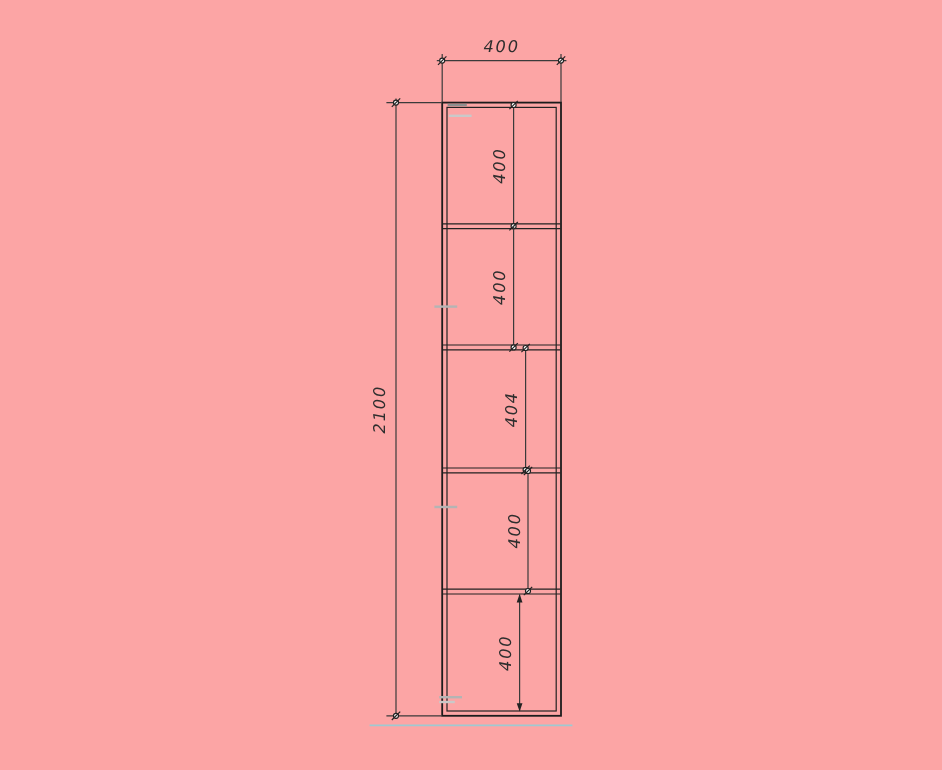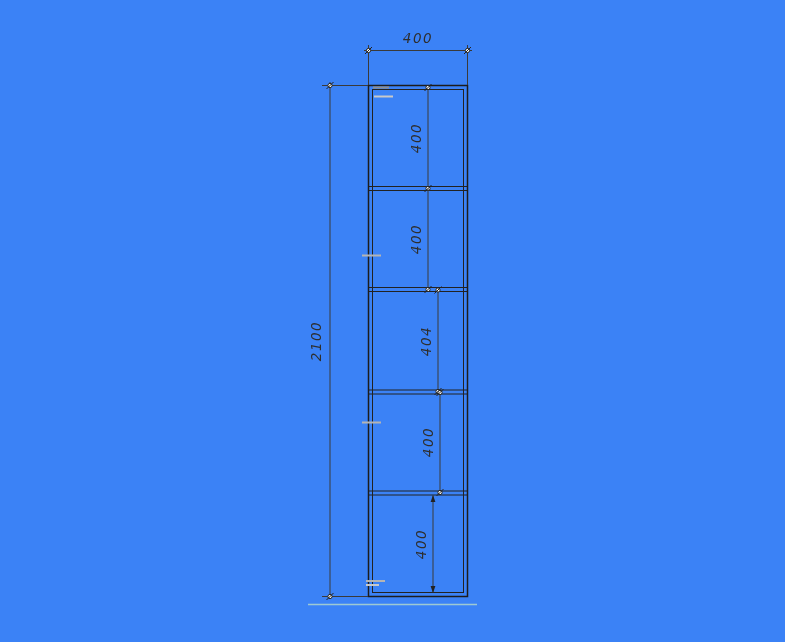--- a/index.html
+++ b/index.html
@@ -4,21 +4,21 @@
 <style>
   html, body {
     margin: 0;
     padding: 0;
     background: #ffffff;
   }
   #canvas {
     position: relative;
     width: 785px;
     height: 642px;
-    background: #3b82f6;
+    background: #fca5a5;
     overflow: hidden;
     font-family: "DejaVu Sans", sans-serif;
   }
   svg { display: block; }
   .struct {
     fill: none;
     stroke: #222222;
     stroke-width: 1;
   }
   .struct-heavy {

